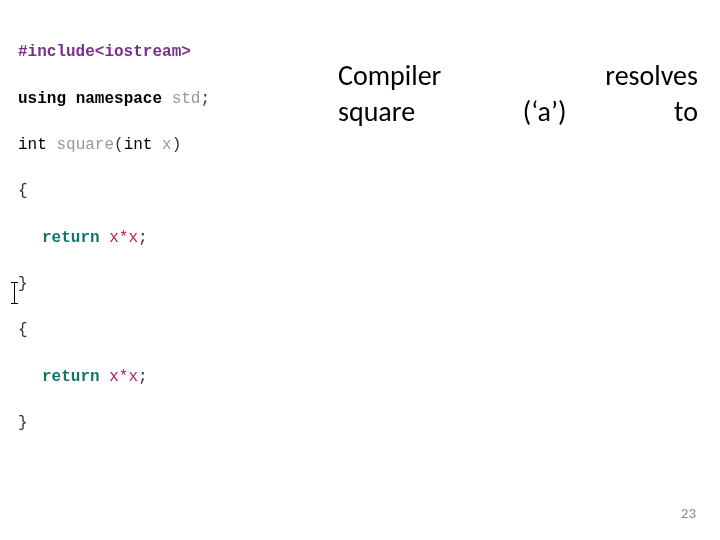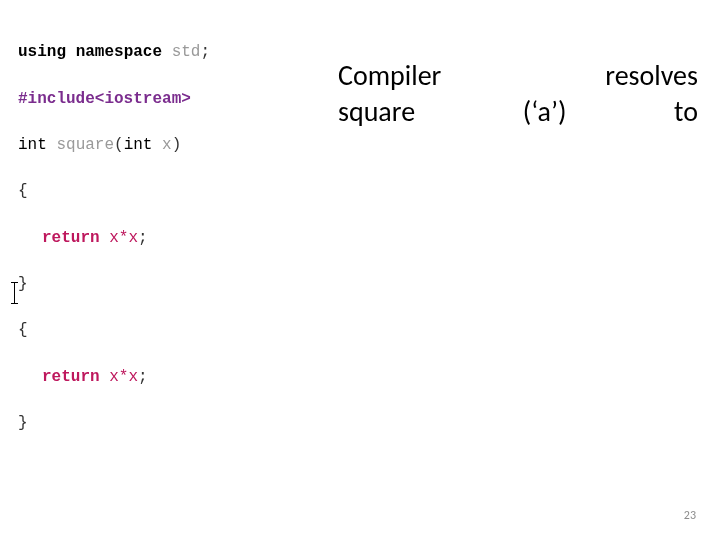--- a/index.html
+++ b/index.html
@@ -12,21 +12,21 @@
     width: 300px;
     font-family: Consolas, Menlo, "Courier New", monospace;
     font-size: 16px;
     line-height: 1.45;
     color: #333;
     white-space: pre;
   }
   .code-line { display: block; }
   .tok-pre   { color: #7b2d8e; font-weight: bold; }   
   .tok-kw    { color: #000; font-weight: bold; }      
-  .tok-kw2   { color: #be185d; font-weight: bold; }   
+  .tok-kw2   { color: #0f766e; font-weight: bold; }   
   .tok-type  { color: #000; font-weight: normal; }      
   .tok-id    { color: #be185d; }
   .tok-punc  { color: #333; }
   .tok-fade  { color: #9a9a9a; }
   .indent    { display: inline-block; width: 2.5ch; }
 
   .cursor {
     position: absolute;
     left: 14px;
     top: 283px;
@@ -69,32 +69,32 @@
     justify-content: space-between;
   }
   .caption .row.last {
     justify-content: flex-start;
   }
 
   .pagenum {
     position: absolute;
     right: 24px;
     bottom: 18px;
-    font-size: 12px;
+    font-size: 15px;
     color: #8c8c8c;
   }
 </style>
 </head>
 <body>
 
 <div class="slide">
 
   <div class="code-block">
+<span class="code-line"><span class="tok-pre">#include</span><span class="tok-pre">&lt;iostream&gt;</span></span>
 <span class="code-line"><span class="tok-kw">using</span> <span class="tok-kw">namespace</span> <span class="tok-fade">std</span><span class="tok-punc">;</span></span>
-<span class="code-line"><span class="tok-pre">#include</span><span class="tok-pre">&lt;iostream&gt;</span></span>
 <span class="code-line"><span class="tok-type">int</span> <span class="tok-fade">square</span><span class="tok-punc">(</span><span class="tok-type">int</span> <span class="tok-fade">x</span><span class="tok-punc">)</span></span>
 <span class="code-line"><span class="tok-punc">{</span></span>
 <span class="code-line"><span class="indent"></span><span class="tok-kw2">return</span> <span class="tok-id">x*x</span><span class="tok-punc">;</span></span>
 <span class="code-line"><span class="tok-punc">}</span></span>
 <span class="code-line"><span class="tok-punc">{</span></span>
 <span class="code-line"><span class="indent"></span><span class="tok-kw2">return</span> <span class="tok-id">x*x</span><span class="tok-punc">;</span></span>
 <span class="code-line"><span class="tok-punc">}</span></span>
 <span class="code-line"> </span>
 
 

